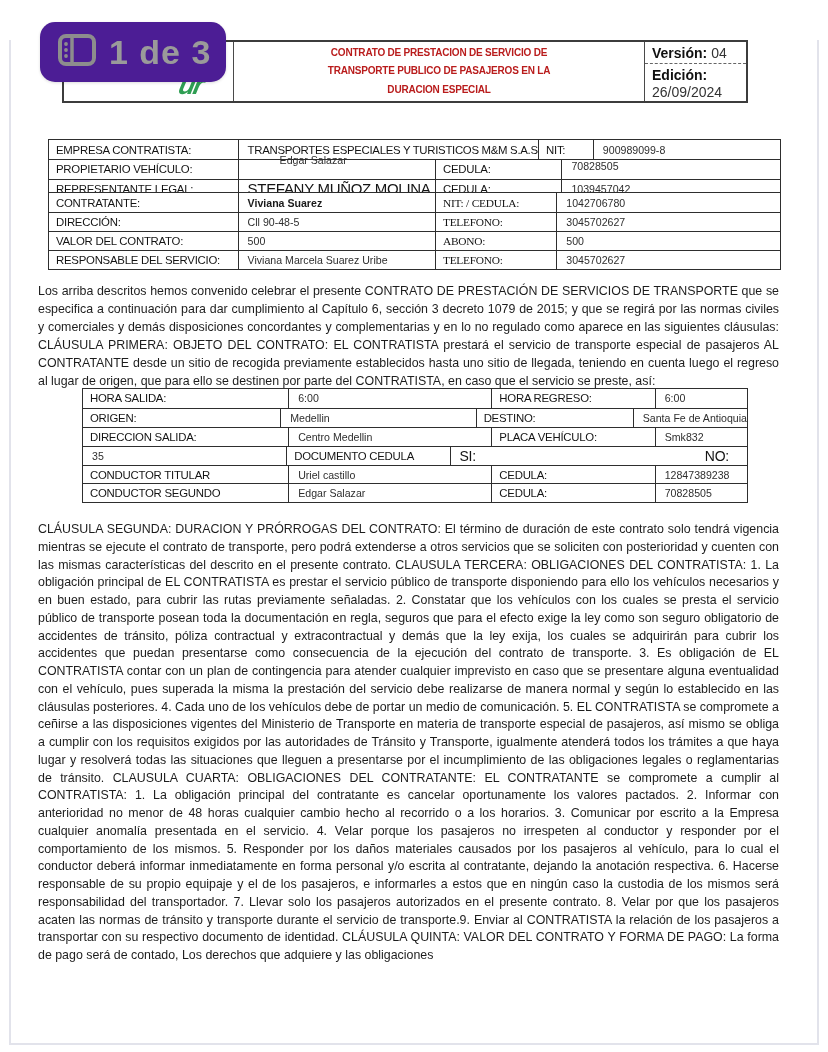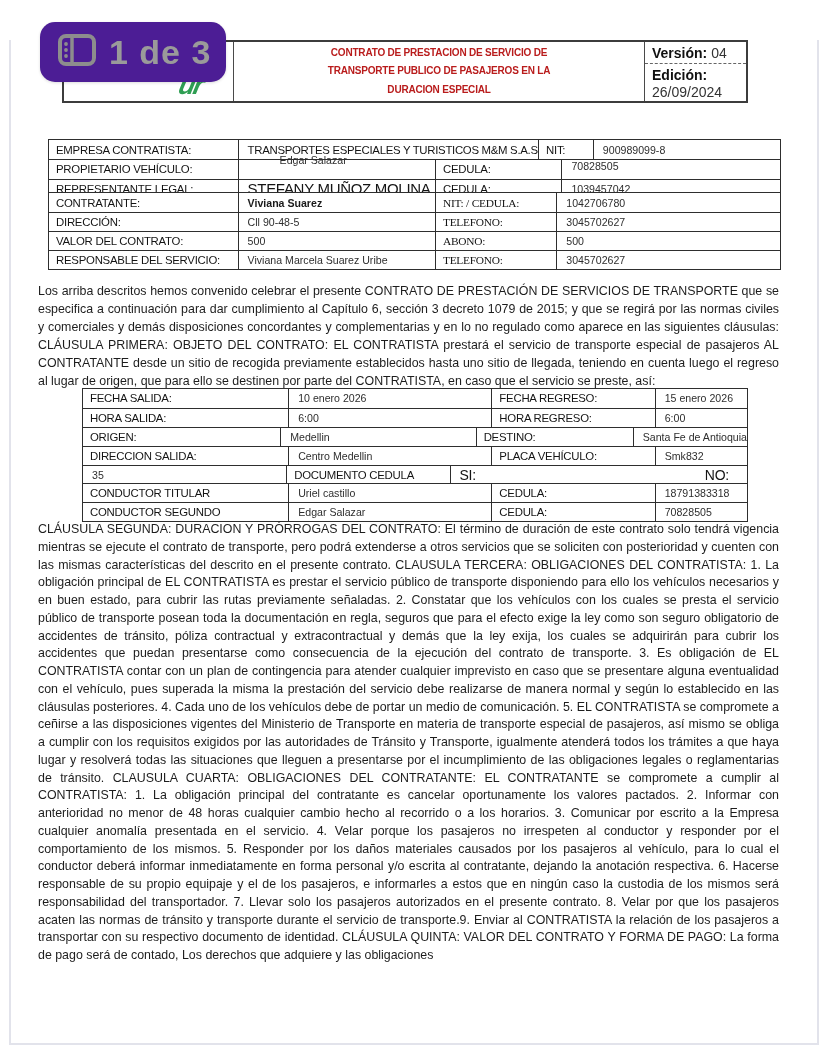--- a/index.html
+++ b/index.html
@@ -173,26 +173,20 @@
       <div class="cell c-val val">Viviana Marcela Suarez Uribe</div>
       <div class="cell c-lb2 lbl">TELEFONO:</div>
       <div class="cell c-val2 val">3045702627</div>
     </div>
   </div>
 
   <div class="para" id="intro-para">Los arriba descritos hemos convenido celebrar el presente CONTRATO DE PRESTACIÓN DE SERVICIOS DE TRANSPORTE que se especifica a continuación para dar cumplimiento al Capítulo 6, sección 3 decreto 1079 de 2015; y que se regirá por las normas civiles y comerciales y demás disposiciones concordantes y complementarias y en lo no regulado como aparece en las siguientes cláusulas: CLÁUSULA PRIMERA: OBJETO DEL CONTRATO: EL CONTRATISTA prestará el servicio de transporte especial de pasajeros AL CONTRATANTE desde un sitio de recogida previamente establecidos hasta uno sitio de llegada, teniendo en cuenta luego el regreso al lugar de origen, que para ello se destinen por parte del CONTRATISTA, en caso que el servicio se preste, así:</div>
 
   <div class="dtable" id="table3">
     <div class="trow">
-      <div class="cell c-label lbl">FECHA SALIDA:</div>
-      <div class="cell c-val val">10 enero 2026</div>
-      <div class="cell c-lb2 lbl">FECHA REGRESO:</div>
-      <div class="cell c-val2 val">15 enero 2026</div>
-    </div>
-    <div class="trow">
       <div class="cell c-label lbl">HORA SALIDA:</div>
       <div class="cell c-val val">6:00</div>
       <div class="cell c-lb2 lbl">HORA REGRESO:</div>
       <div class="cell c-val2 val">6:00</div>
     </div>
     <div class="trow">
       <div class="cell c-label lbl">ORIGEN:</div>
       <div class="cell c-val val">Medellin</div>
       <div class="cell c-lb2 lbl">DESTINO:</div>
       <div class="cell c-val2 val">Santa Fe de Antioquia</div>
@@ -210,21 +204,21 @@
         <div class="si-no">
           <span style="padding-left:9px;">SI:</span>
           <span>NO:</span>
         </div>
       </div>
     </div>
     <div class="trow">
       <div class="cell c-label lbl">CONDUCTOR TITULAR</div>
       <div class="cell c-val val">Uriel castillo</div>
       <div class="cell c-lb2 lbl">CEDULA:</div>
-      <div class="cell c-val2 val">18791383318</div>
+      <div class="cell c-val2 val">12847389238</div>
     </div>
     <div class="trow">
       <div class="cell c-label lbl">CONDUCTOR SEGUNDO</div>
       <div class="cell c-val val">Edgar Salazar</div>
       <div class="cell c-lb2 lbl">CEDULA:</div>
       <div class="cell c-val2 val">70828505</div>
     </div>
   </div>
 
   <div class="para" id="body-para">CLÁUSULA SEGUNDA: DURACION Y PRÓRROGAS DEL CONTRATO: El término de duración de este contrato solo tendrá vigencia mientras se ejecute el contrato de transporte, pero podrá extenderse a otros servicios que se soliciten con posterioridad y cuenten con las mismas características del descrito en el presente contrato. CLAUSULA TERCERA: OBLIGACIONES DEL CONTRATISTA: 1. La obligación principal de EL CONTRATISTA es prestar el servicio público de transporte disponiendo para ello los vehículos necesarios y en buen estado, para cubrir las rutas previamente señaladas. 2. Constatar que los vehículos con los cuales se presta el servicio público de transporte posean toda la documentación en regla, seguros que para el efecto exige la ley como son seguro obligatorio de accidentes de tránsito, póliza contractual y extracontractual y demás que la ley exija, los cuales se adquirirán para cubrir los accidentes que puedan presentarse como consecuencia de la ejecución del contrato de transporte. 3. Es obligación de EL CONTRATISTA contar con un plan de contingencia para atender cualquier imprevisto en caso que se presentare alguna eventualidad con el vehículo, pues superada la misma la prestación del servicio debe realizarse de manera normal y según lo establecido en las cláusulas posteriores. 4. Cada uno de los vehículos debe de portar un medio de comunicación. 5. EL CONTRATISTA se compromete a ceñirse a las disposiciones vigentes del Ministerio de Transporte en materia de transporte especial de pasajeros, así mismo se obliga a cumplir con los requisitos exigidos por las autoridades de Tránsito y Transporte, igualmente atenderá todos los trámites a que haya lugar y resolverá todas las situaciones que lleguen a presentarse por el incumplimiento de las obligaciones legales o reglamentarias de tránsito.  CLAUSULA CUARTA: OBLIGACIONES DEL CONTRATANTE: EL CONTRATANTE se compromete a cumplir al CONTRATISTA: 1. La obligación principal del contratante es cancelar oportunamente los valores pactados. 2.  Informar con anterioridad no menor de 48 horas cualquier cambio hecho al recorrido o a los horarios.  3.  Comunicar por escrito a la Empresa cualquier anomalía presentada en el servicio.  4.  Velar porque los pasajeros no irrespeten al conductor y responder por el comportamiento de los mismos. 5.  Responder por los daños materiales causados por los pasajeros al vehículo, para lo cual el conductor deberá informar inmediatamente en forma personal y/o escrita al contratante, dejando la anotación respectiva. 6. Hacerse responsable de su propio equipaje y el de los pasajeros, e informarles a estos que en ningún caso la custodia de los mismos será responsabilidad del transportador. 7. Llevar solo los pasajeros autorizados en el presente contrato. 8. Velar por que los pasajeros acaten las normas de tránsito y transporte durante el servicio de transporte.9. Enviar al CONTRATISTA la relación de los pasajeros a transportar con su respectivo documento de identidad.  CLÁUSULA QUINTA: VALOR DEL CONTRATO Y FORMA DE PAGO: La forma de pago será de contado, Los derechos que adquiere y las obligaciones</div>

